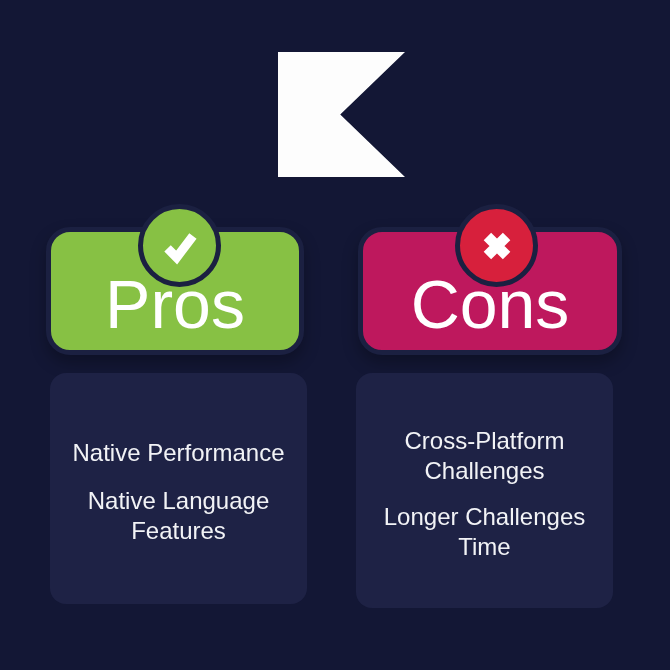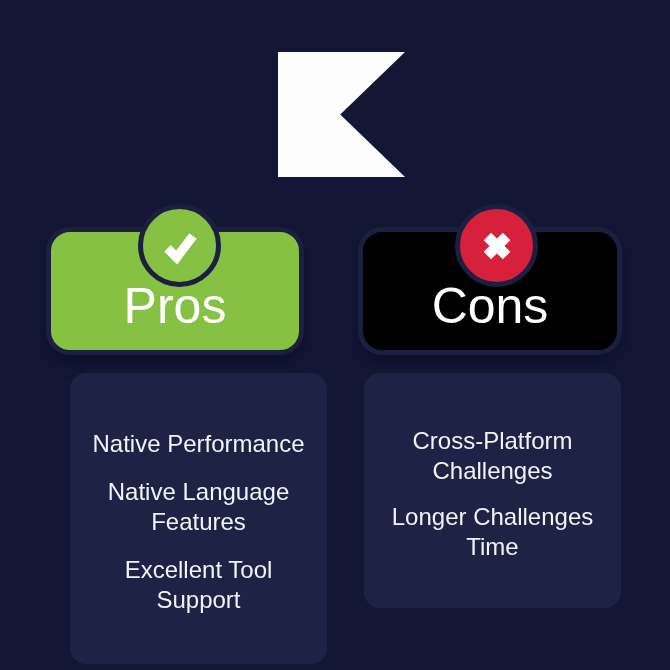--- a/index.html
+++ b/index.html
@@ -14,40 +14,40 @@
     background:#fdfdfd;
     clip-path: polygon(0 0, 100% 0, 49% 50%, 100% 100%, 0 100%);
   }
   .card {
     position:absolute; top:227px; height:128px; box-sizing:border-box;
     border:5px solid #1b2041; border-radius:24px;
     display:flex; align-items:flex-end; justify-content:center;
     box-shadow:0 8px 16px rgba(0,0,0,0.28);
   }
   .card-pros { left:46px;  width:258px; background:#87c144; }
-  .card-cons { left:358px; width:264px; background:#000000; }
+  .card-cons { left:358px; width:264px; background:#be185d; }
   .card-title {
-    margin:0 0 16px 0; color:#ffffff; font-size:50px; font-weight:400; line-height:1.1;
+    margin:0 0 8px 0; color:#ffffff; font-size:68px; font-weight:400; line-height:1.1;
   }
   .badge {
     position:absolute; top:204px; width:83px; height:83px; box-sizing:border-box;
     border:5px solid #1b2041; border-radius:50%;
     display:flex; align-items:center; justify-content:center;
   }
   .badge-pros { left:138px; background:#87c144; }
   .badge-cons { left:455px; background:#d7203c; }
   .badge svg { width:46px; height:46px; display:block; }
   .panel {
     position:absolute; top:373px; width:257px; box-sizing:border-box;
     background:#1e2245; border-radius:16px;
     display:flex; flex-direction:column; align-items:center; justify-content:center;
     text-align:center; color:#f2f3f6; padding:6px 16px 0 16px;
   }
-  .panel-pros { left:50px;  height:291px; gap:18px;margin-left:20px; }
-  .panel-cons { left:364px; height:235px; gap:16px; }
+  .panel-pros { left:50px;  height:231px; gap:18px; }
+  .panel-cons { left:356px; height:235px; gap:16px; }
   .panel p { margin:0; font-size:24px; font-weight:400; line-height:1.25; }
 </style>
 </head>
 <body>
 
 <div class="stage">
 
   <div class="logo"></div>
 
   <section class="card card-pros">
@@ -70,21 +70,20 @@
     <span>
       <svg viewBox="0 0 48 48" aria-hidden="true">
         <path d="M14 14 L34 34 M34 14 L14 34" fill="none" stroke="#ffffff" stroke-width="11" stroke-linecap="butt"></path>
       </svg>
     </span>
   </div>
 
   <div class="panel panel-pros">
     <p>Native Performance</p>
     <p>Native Language Features</p>
-    <p>Excellent Tool Support</p>
   </div>
 
   <div class="panel panel-cons">
     <p>Cross-Platform Challenges</p>
     <p>Longer Challenges Time</p>
   </div>
 
 </div>
 
 </body></html>

